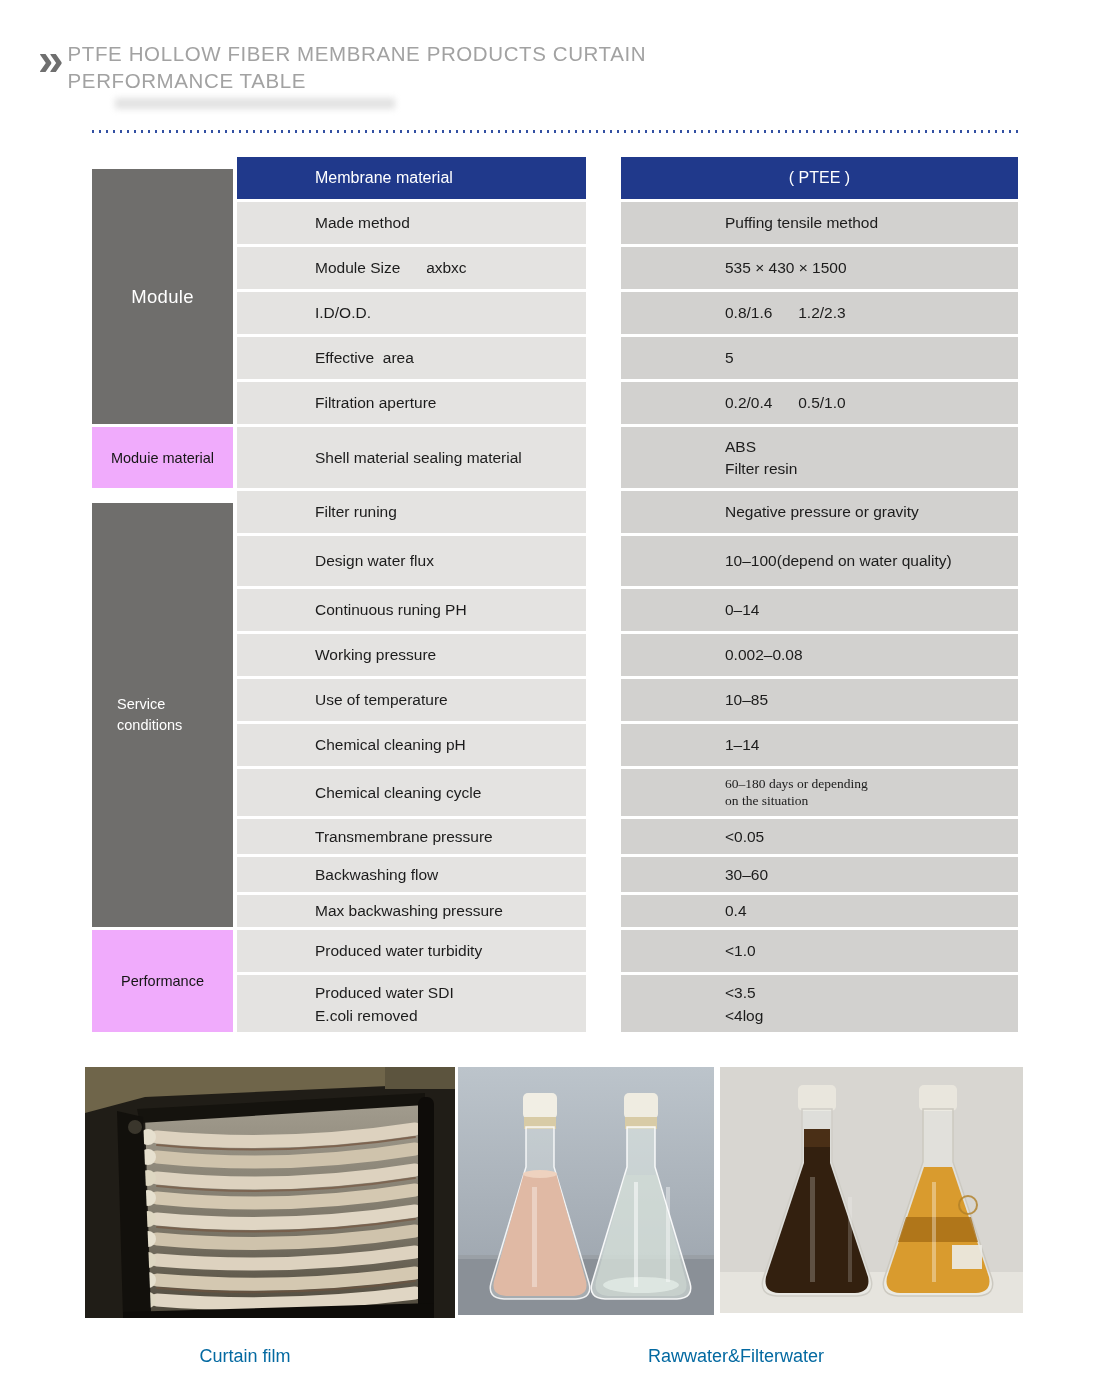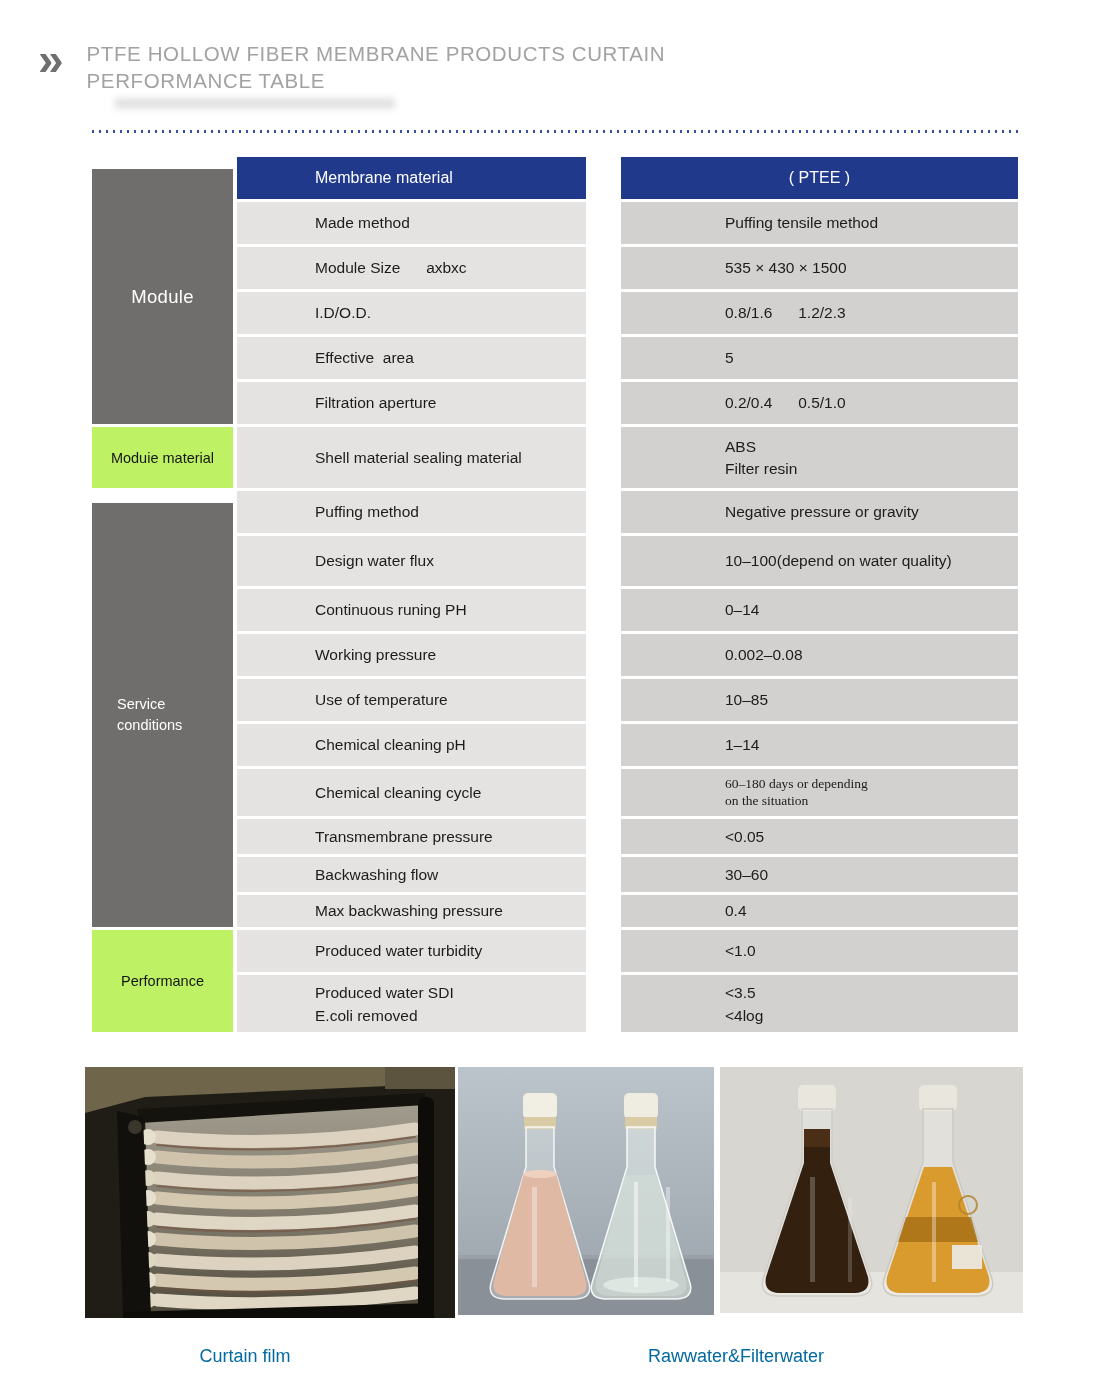--- a/index.html
+++ b/index.html
@@ -3,36 +3,36 @@
 <meta charset="utf-8">
 <style>
   * { margin: 0; padding: 0; box-sizing: border-box; }
   html, body { background: #ffffff; }
   body { font-family: "Liberation Sans", sans-serif; color: #1c1c1c; }
   .page { position: relative; width: 1107px; height: 1400px; background: #fff; overflow: hidden; }
 
   
   .hdr { position: absolute; left: 38px; top: 30px; display: flex; }
   .chev { font-size: 46px; line-height: 46px; color: #6f6f6f; font-weight: bold; margin-top: 6px; }
-  .titles { margin-left: 23px; margin-top: 10px; }
+  .titles { margin-left: 4px; margin-top: 10px; }
   .title-line { font-size: 20.5px; line-height: 27px; letter-spacing: 0.6px; color: #a2a2a2; text-transform: uppercase; }
   .title-ghost { position: absolute; left: 115px; top: 98px; width: 280px; height: 11px;
                  background: rgba(150,150,150,0.28); filter: blur(3px); }
 
   
   .dotted { position: absolute; left: 92px; top: 130px; width: 926px; height: 3px;
             background-image: repeating-linear-gradient(to right, #3350a2 0 2px, transparent 2px 7px); }
 
   
   .spec-table { position: absolute; left: 92px; top: 157px; width: 926px; }
   .group { display: flex; margin-bottom: 3px; }
   .cat { width: 141px; flex: 0 0 141px; margin-right: 4px; display: flex; align-items: center;
          justify-content: center; text-align: center; white-space: pre-line; font-size: 14.5px; }
   .cat.dark { background: #6f6e6c; color: #ffffff; margin-top: 12px; }
-  .cat.light { background: #bef264; color: #161616; }
+  .cat.light { background: #f0abfc; color: #161616; }
   .cat.big { font-size: 18.5px; letter-spacing: 0.3px; }
   .cat.left-lbl { justify-content: flex-start; text-align: left; padding-left: 25px; line-height: 21px; }
   .rows { flex: 1; display: flex; flex-direction: column; }
   .row { display: flex; border-bottom: 3px solid #ffffff; gap: 32px; }
   .group .row:last-child { border-bottom: none; }
   .prop { width: 349px; flex: 0 0 349px; margin-right: 3px; background: #e4e3e1;
           display: flex; align-items: center; padding-left: 78px; font-size: 15.5px;
           white-space: pre-wrap; min-height: 42px; line-height: 20px; }
   .val { flex: 1; background: #d2d1cf; display: flex; align-items: center; padding-left: 104px;
          font-size: 15.5px; white-space: pre-wrap; min-height: 42px; line-height: 22px; }
@@ -114,21 +114,21 @@
 Filter resin</div>
         </div>
       </div>
     </div>
 
     <div class="group">
       <div class="cat dark left-lbl">Service
 conditions</div>
       <div class="rows">
         <div class="row">
-          <div class="prop">Puffing method</div>
+          <div class="prop">Filter runing</div>
           <div class="val">Negative pressure or gravity</div>
         </div>
         <div class="row hm50">
           <div class="prop">Design water flux</div>
           <div class="val">10–100(depend on water quality)</div>
         </div>
         <div class="row">
           <div class="prop">Continuous runing PH</div>
           <div class="val">0–14</div>
         </div>

